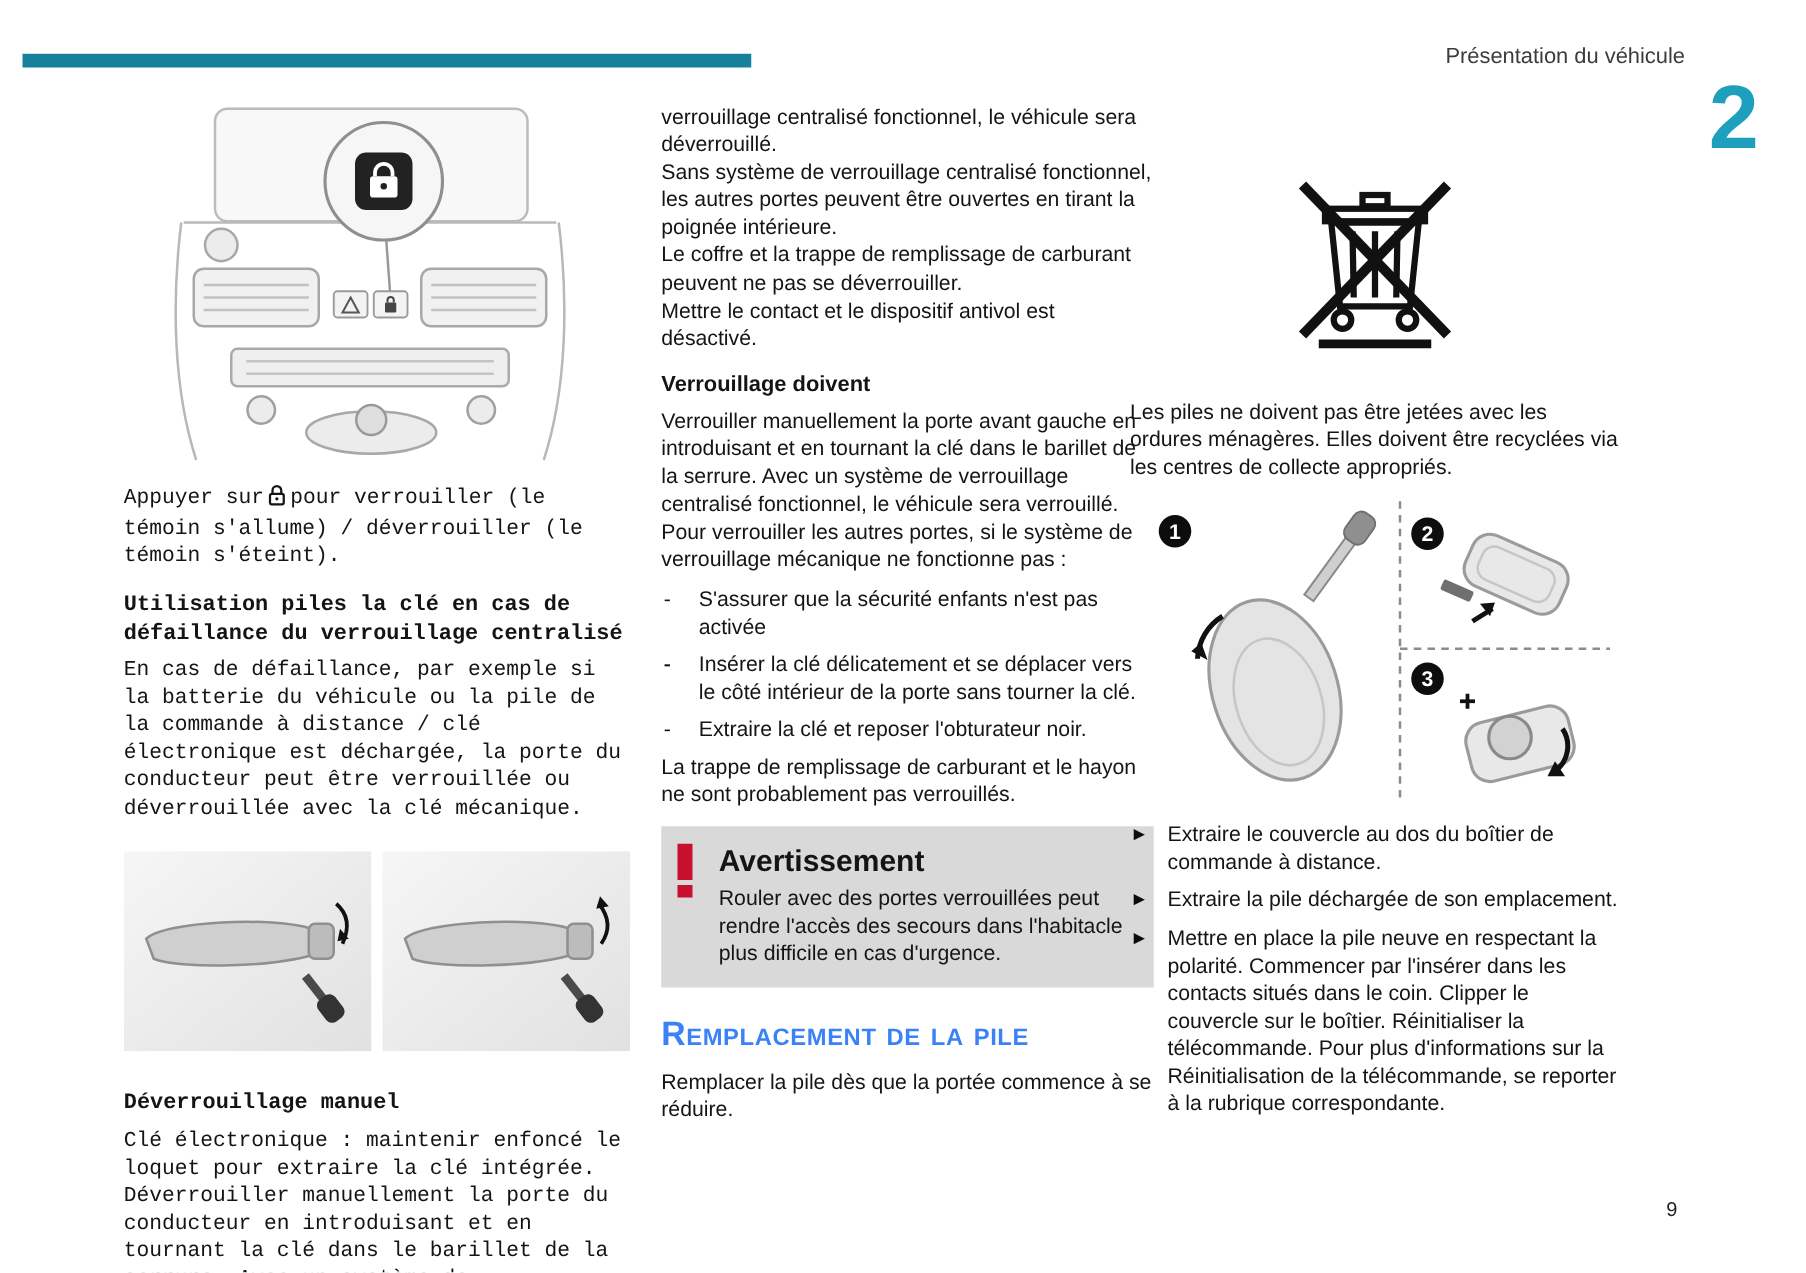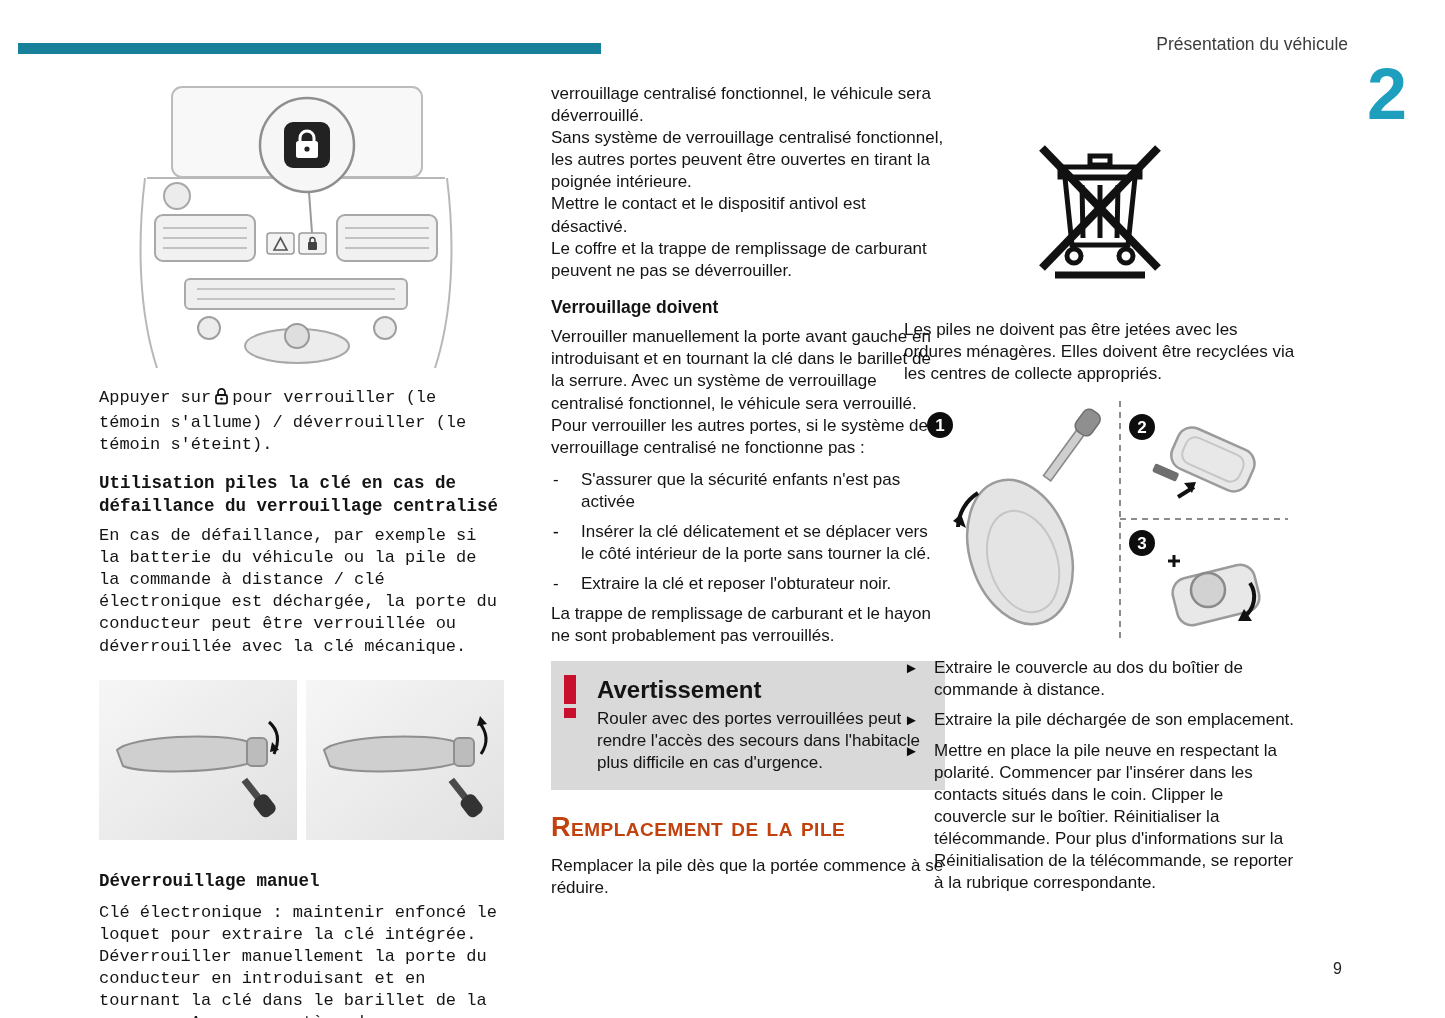--- a/index.html
+++ b/index.html
@@ -9,21 +9,21 @@
 
   
   .accent-rule { position:absolute; left:7px; top:43px; width:583px; height:11px; background:#17809B; }
   .header-title { position:absolute; top:34px; right:108px; font-size:17.5px; color:#3c3c3c; }
   .chapter-num { position:absolute; left:1356px; top:58px; font-size:72px; font-weight:bold; color:#1F9FBE; line-height:1; }
   .page-num { position:absolute; left:1322px; top:960px; font-size:16px; color:#222; }
 
   
   .col { position:absolute; top:83px; font-size:17px; line-height:1.3; }
   .col1 { left:88px;  width:402px;font-family:Liberation Mono, monospace; }
-  .col2 { left:540px; width:394px; }
+  .col2 { left:518px; width:394px; }
   .col3 { left:893px; width:392px; }
 
   p { margin:0; }
   .h-sub { font-weight:bold; font-size:17.5px; line-height:1.28; } .mt8{margin-top:8px;} .mt10{margin-top:10px;} .mt14{margin-top:14px;}
   .mt16{margin-top:16px;} .mt26{margin-top:26px;} .mt30{margin-top:30px;}
 
   figure { margin:0; }
   .fig-dash { width:358px; height:290px; margin-left:18px; }
   .fig-handles { width:405px; height:160px; margin-top:22px; }
   .fig-disposal { width:160px; height:170px; margin:40px auto 0 auto; }
@@ -39,21 +39,21 @@
   .li-arrow .marker { position:absolute; left:0; top:1px; font-size:15px; color:#0d0d0d; }
 
   
   .warning-box { position:relative; margin-top:14px; background:#D9D9D9; padding:13px 16px 16px 46px; }
   .warn-icon { position:absolute; left:13px; top:14px; width:12px; height:46px; }
   .warn-icon .bar { display:block; width:12px; height:29px; background:#C8102E; }
   .warn-icon .dot { display:block; width:12px; height:10px; background:#C8102E; margin-top:4px; }
   .warning-title { font-weight:bold; font-size:24px; }
   .warning-text { margin-top:2px; }
 
-  .section-heading { margin-top:20px; font-variant:small-caps; font-weight:bold; font-size:27px; letter-spacing:0.5px; color:#c2410c; }
+  .section-heading { margin-top:20px; font-variant:small-caps; font-weight:bold; font-size:27px; letter-spacing:0.5px; color:#3b82f6; }
 
   .badge-text { fill:#fff; font-weight:bold; font-size:17px; text-anchor:middle; font-family:"Liberation Sans",sans-serif; }
 </style>
 </head>
 <body>
 
 <div class="page">
 
   <div class="accent-rule"></div>
   <div class="header-title">Présentation du véhicule</div>
@@ -146,26 +146,26 @@
       </svg>
     </figure>
 
     <p class="h-sub mt30">Déverrouillage manuel</p>
     <p class="mt10">Clé électronique : maintenir enfoncé le loquet pour extraire la clé intégrée. Déverrouiller manuellement la porte du conducteur en introduisant et en tournant la clé dans le barillet de la serrure. Avec un système de</p>
   </div>
 
   <div class="col col2">
     <p>verrouillage centralisé fonctionnel, le véhicule sera déverrouillé.</p>
     <p>Sans système de verrouillage centralisé fonctionnel, les autres portes peuvent être ouvertes en tirant la poignée intérieure.</p>
+    <p>Le coffre et la trappe de remplissage de carburant peuvent ne pas se déverrouiller.</p>
     <p>Mettre le contact et le dispositif antivol est désactivé.</p>
-    <p>Le coffre et la trappe de remplissage de carburant peuvent ne pas se déverrouiller.</p>
 
     <p class="h-sub mt14">Verrouillage doivent</p>
     <p class="mt8">Verrouiller manuellement la porte avant gauche en introduisant et en tournant la clé dans le barillet de la serrure. Avec un système de verrouillage centralisé fonctionnel, le véhicule sera verrouillé.</p>
-    <p>Pour verrouiller les autres portes, si le système de verrouillage centralisé ne fonctionne pas :</p>
+    <p>Pour verrouiller les autres portes, si le système de verrouillage mécanique ne fonctionne pas :</p>
 
     <div class="mt10">
       <div class="li">
         <span class="marker">-</span>
         <span>S'assurer que la sécurité enfants n'est pas activée</span>
       </div>
       <div class="li">
         <span class="marker">-</span>
       </div>
       <div class="li">

